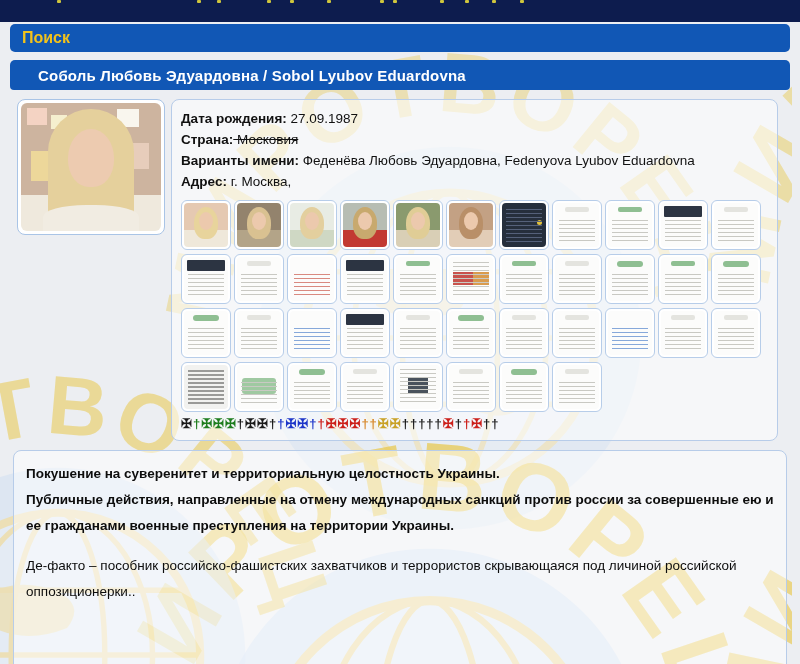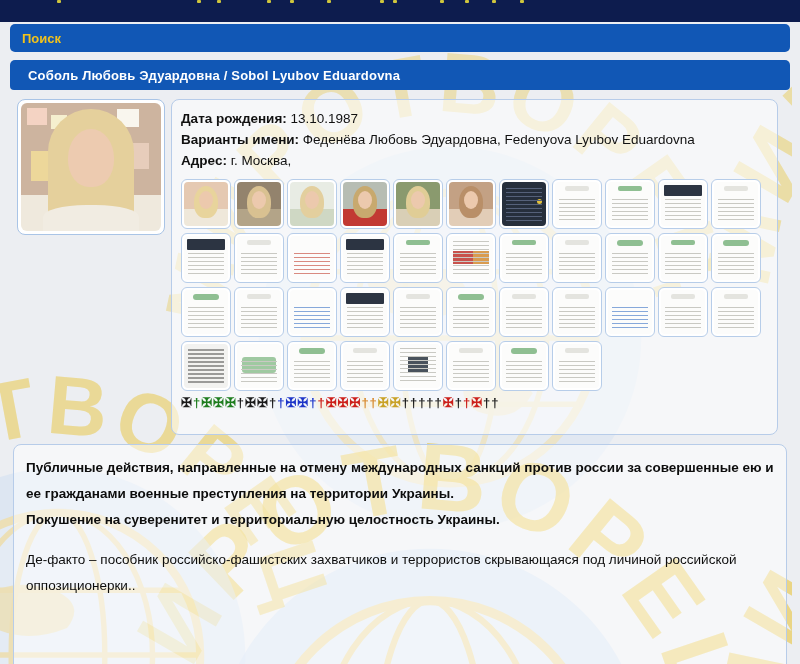--- a/index.html
+++ b/index.html
@@ -10,24 +10,24 @@
   
   svg.wm{position:absolute;left:0;top:0;z-index:0;pointer-events:none;}
 
   
   .topbar{position:relative;z-index:2;height:22px;background:#0d1c4e;overflow:hidden;}
   .topbar i.frag{position:absolute;top:0;width:4px;height:3px;background:#cfc63d;border-radius:1px;}
 
   
   .search-bar{position:relative;z-index:2;margin:2px 10px 8px;height:28px;background:#1157b5;
     border-radius:5px;display:flex;align-items:center;padding:0 12px;cursor:pointer;}
-  .search-bar span{color:#f2c place;color:#f2c21b;font-size:13px;font-weight:bold;text-align:center;}
+  .search-bar span{color:#f2c place;color:#f2c21b;font-size:16px;font-weight:bold;text-align:center;}
   .title-bar{position:relative;z-index:2;margin:0 10px;height:30px;background:#1157b5;
     border-radius:5px 5px 4px 4px;display:flex;align-items:center;padding:0 14px;}
-  .title-bar h1{margin:4px;color:#fff;font-size:13px;font-weight:bold;letter-spacing:.2px;}
+  .title-bar h1{margin:14px;color:#fff;font-size:15px;font-weight:bold;letter-spacing:.2px;}
 
   
   .profile-row{position:relative;z-index:1;display:flex;align-items:flex-start;gap:6px;
     margin:9px 0 0;padding-left:17px;}
   .photo-box{flex:none;width:140px;height:128px;background:#fff;border:1px solid #a9c4e6;
     border-radius:8px;padding:3px;cursor:pointer;}
   .photo-inner{position:relative;width:100%;height:100%;border-radius:6px;overflow:hidden;
     background:
       linear-gradient(#f4d3c3,#f4d3c3) 6px 5px/20px 17px no-repeat,
       linear-gradient(#f5efcf,#f5efcf) 30px 12px/16px 14px no-repeat,
@@ -152,21 +152,22 @@
   <div class="profile-row">
     <div class="photo-box">
       <div class="photo-inner">
           <b></b>
           <u></u>
           <i></i>
         </div>
     </div>
     <div class="media-panel">
       <div class="fields">
-          <div class="field"><b>Дата рождения:</b><span> 13.10.1987</span></div>
+          <div class="field"><b>Дата рождения:</b><span> 27.09.1987</span></div>
+          <div class="field"><b>Страна:</b><span class="strike"> Московия</span></div>
           <div class="field"><b>Варианты имени:</b><span> Феденёва Любовь Эдуардовна, Fedenyova Lyubov Eduardovna</span></div>
           <div class="field"><b>Адрес:</b><span> г. Москва,</span></div>
         </div>
       <div class="grid">
           <div class="thumb-row">
             <div class="thumb k-photo">
               <div class="inner" style="--bg: #e5c9b2; --hair: #e8d49c; --sh: #efe8da;">
                 <b></b>
               </div>
             </div>
@@ -307,20 +308,20 @@
               <div class="inner"></div>
             </div>
           </div>
         </div>
       <div class="icon-row"><span class="mi" style="color: rgb(26, 26, 26);">✠</span><span class="mi" style="color: rgb(30, 125, 30);">†</span><span class="mi" style="color: rgb(30, 125, 30);">✠</span><span class="mi" style="color: rgb(30, 125, 30);">✠</span><span class="mi" style="color: rgb(30, 125, 30);">✠</span><span class="mi" style="color: rgb(26, 26, 26);">†</span><span class="mi" style="color: rgb(26, 26, 26);">✠</span><span class="mi" style="color: rgb(26, 26, 26);">✠</span><span class="mi" style="color: rgb(26, 26, 26);">†</span><span class="mi" style="color: rgb(29, 53, 200);">†</span><span class="mi" style="color: rgb(29, 53, 200);">✠</span><span class="mi" style="color: rgb(29, 53, 200);">✠</span><span class="mi" style="color: rgb(29, 53, 200);">†</span><span class="mi" style="color: rgb(204, 31, 26);">†</span><span class="mi" style="color: rgb(204, 31, 26);">✠</span><span class="mi" style="color: rgb(204, 31, 26);">✠</span><span class="mi" style="color: rgb(204, 31, 26);">✠</span><span class="mi" style="color: rgb(215, 136, 43);">†</span><span class="mi" style="color: rgb(215, 136, 43);">†</span><span class="mi" style="color: rgb(201, 162, 39);">✠</span><span class="mi" style="color: rgb(201, 162, 39);">✠</span><span class="mi" style="color: rgb(26, 26, 26);">†</span><span class="mi" style="color: rgb(26, 26, 26);">†</span><span class="mi" style="color: rgb(26, 26, 26);">†</span><span class="mi" style="color: rgb(26, 26, 26);">†</span><span class="mi" style="color: rgb(26, 26, 26);">†</span><span class="mi" style="color: rgb(204, 31, 26);">✠</span><span class="mi" style="color: rgb(26, 26, 26);">†</span><span class="mi" style="color: rgb(204, 31, 26);">†</span><span class="mi" style="color: rgb(204, 31, 26);">✠</span><span class="mi" style="color: rgb(26, 26, 26);">†</span><span class="mi" style="color: rgb(26, 26, 26);">†</span></div>
     </div>
   </div>
 
   <div class="acc-card">
     <div>
+        <p class="acc-bold">Покушение на суверенитет и территориальную целостность Украины.</p>
         <p class="acc-bold">Публичные действия, направленные на отмену международных санкций против россии за совершенные ею и ее гражданами военные преступления на территории Украины.</p>
-        <p class="acc-bold">Покушение на суверенитет и территориальную целостность Украины.</p>
       </div>
     <p class="acc-note">Де-факто – пособник российско-фашистских захватчиков и террористов скрывающаяся под личиной российской оппозиционерки..</p>
 
   </div>
 
 </div>
 
 </body></html>

